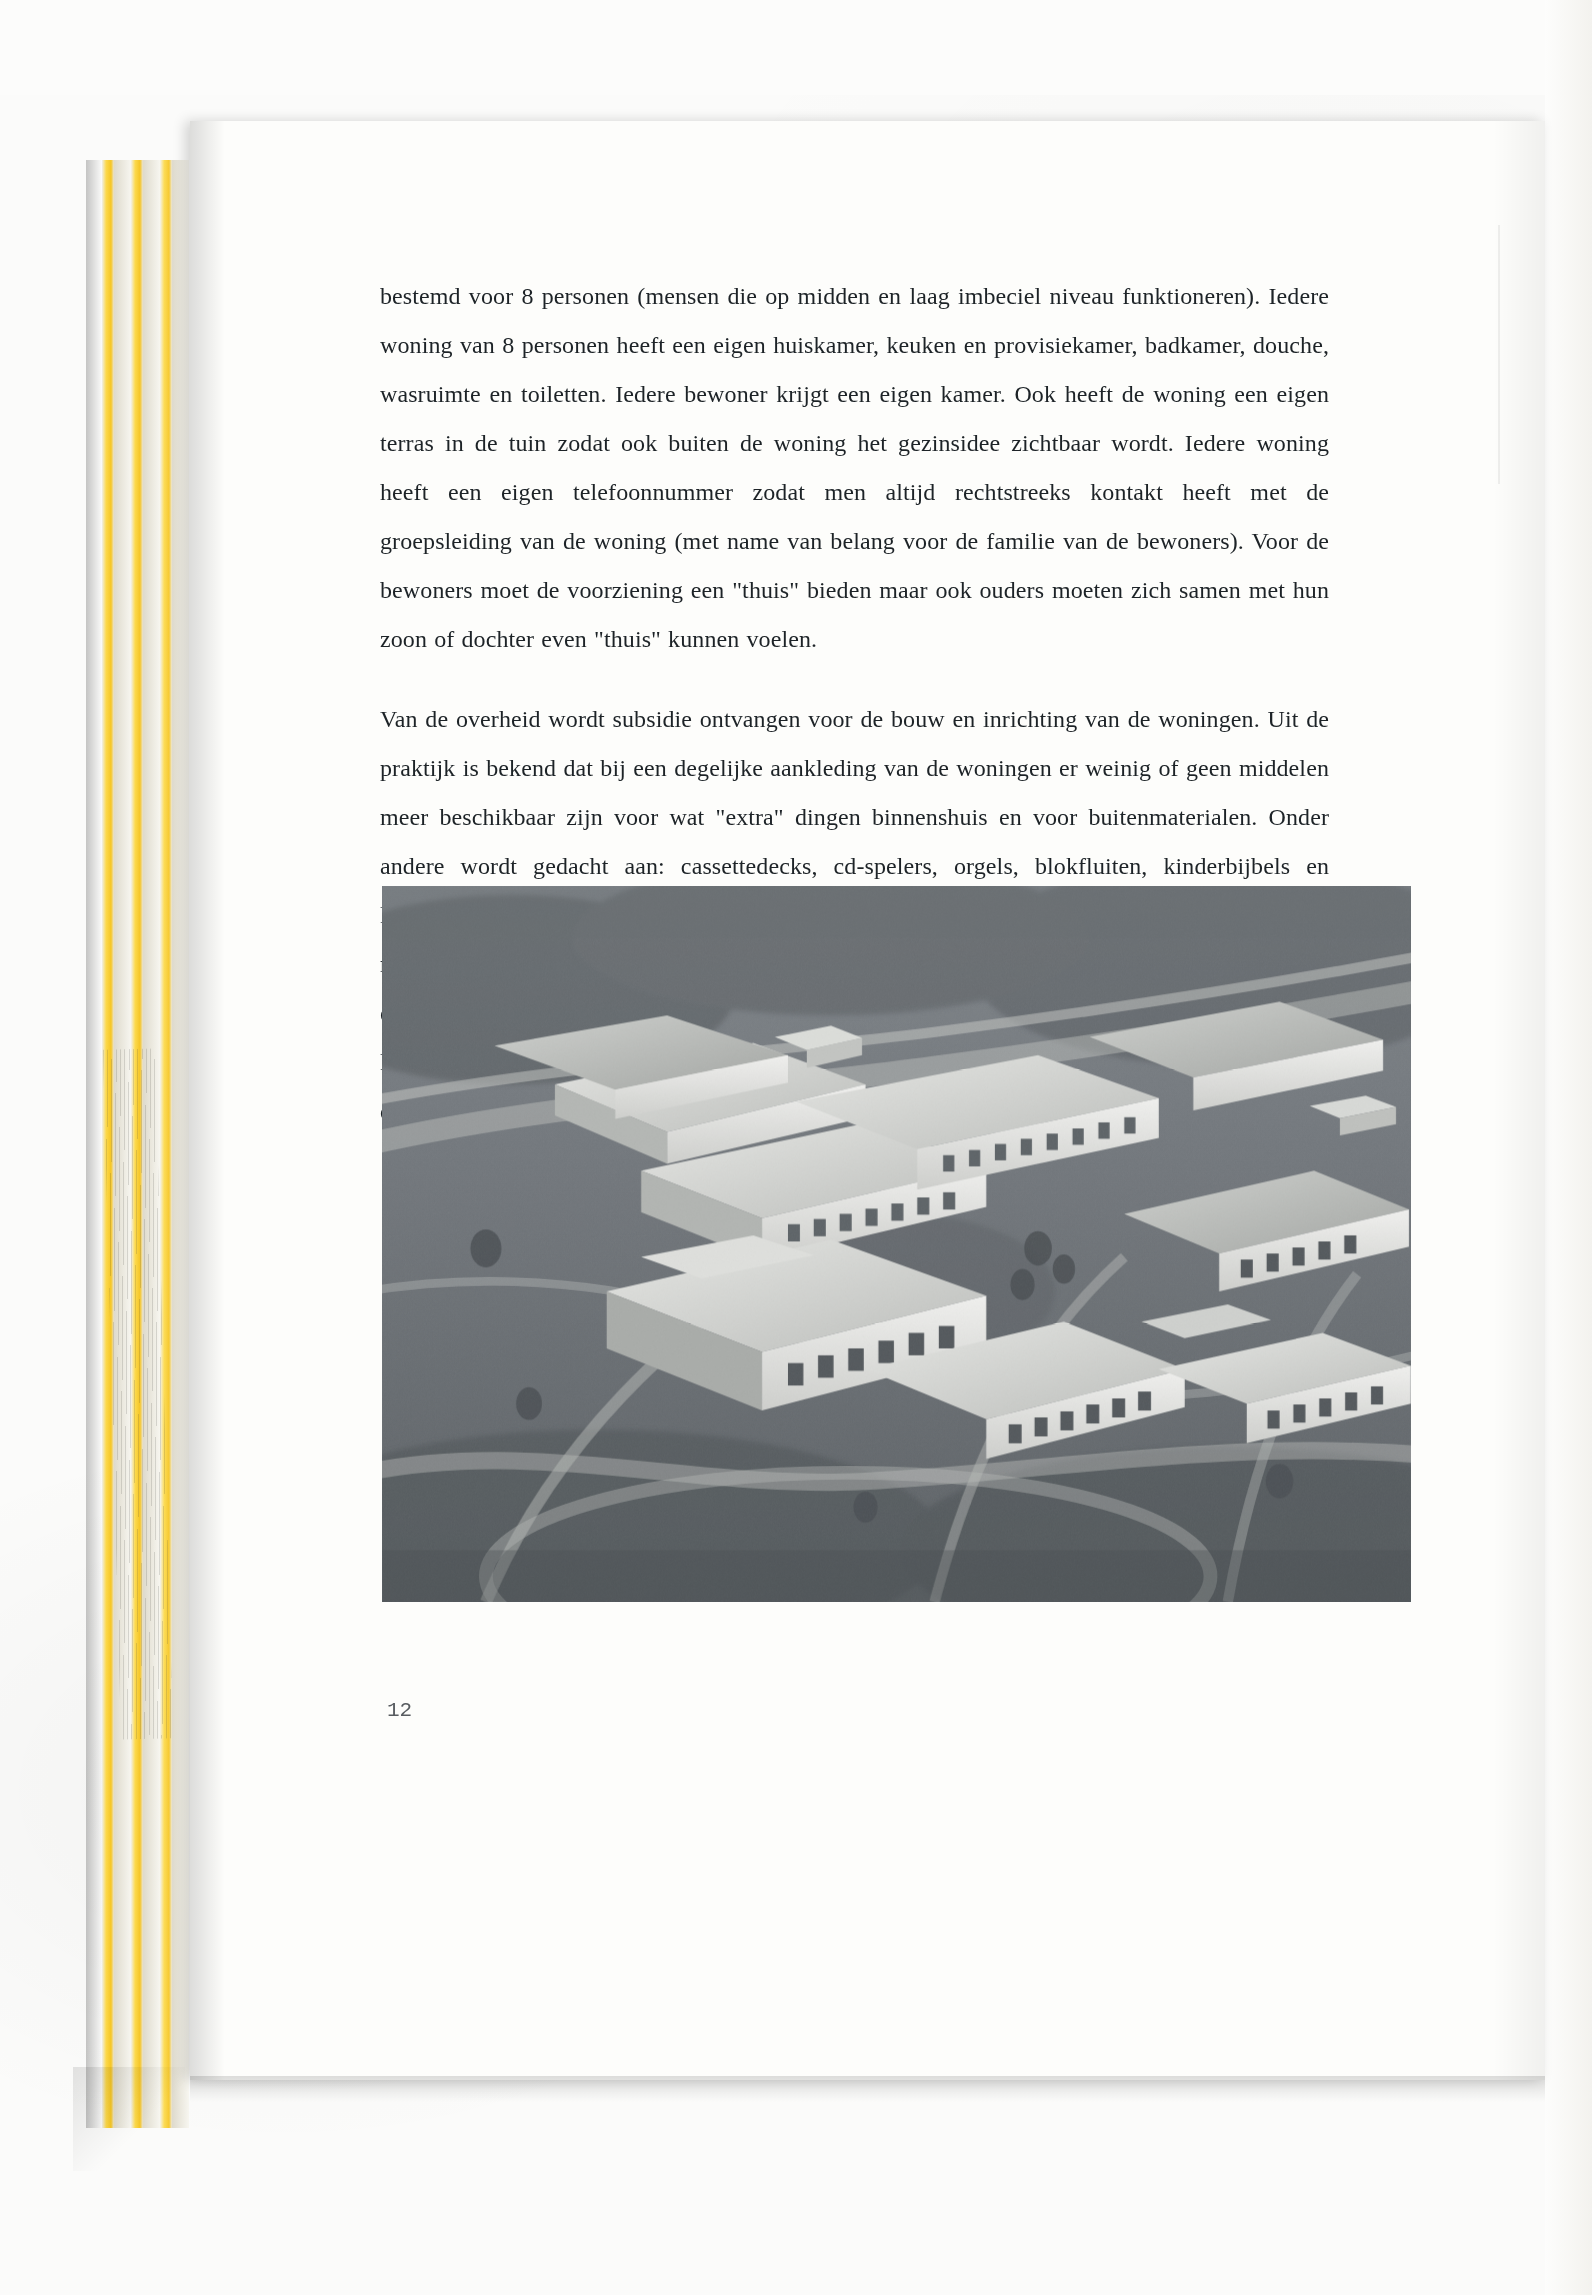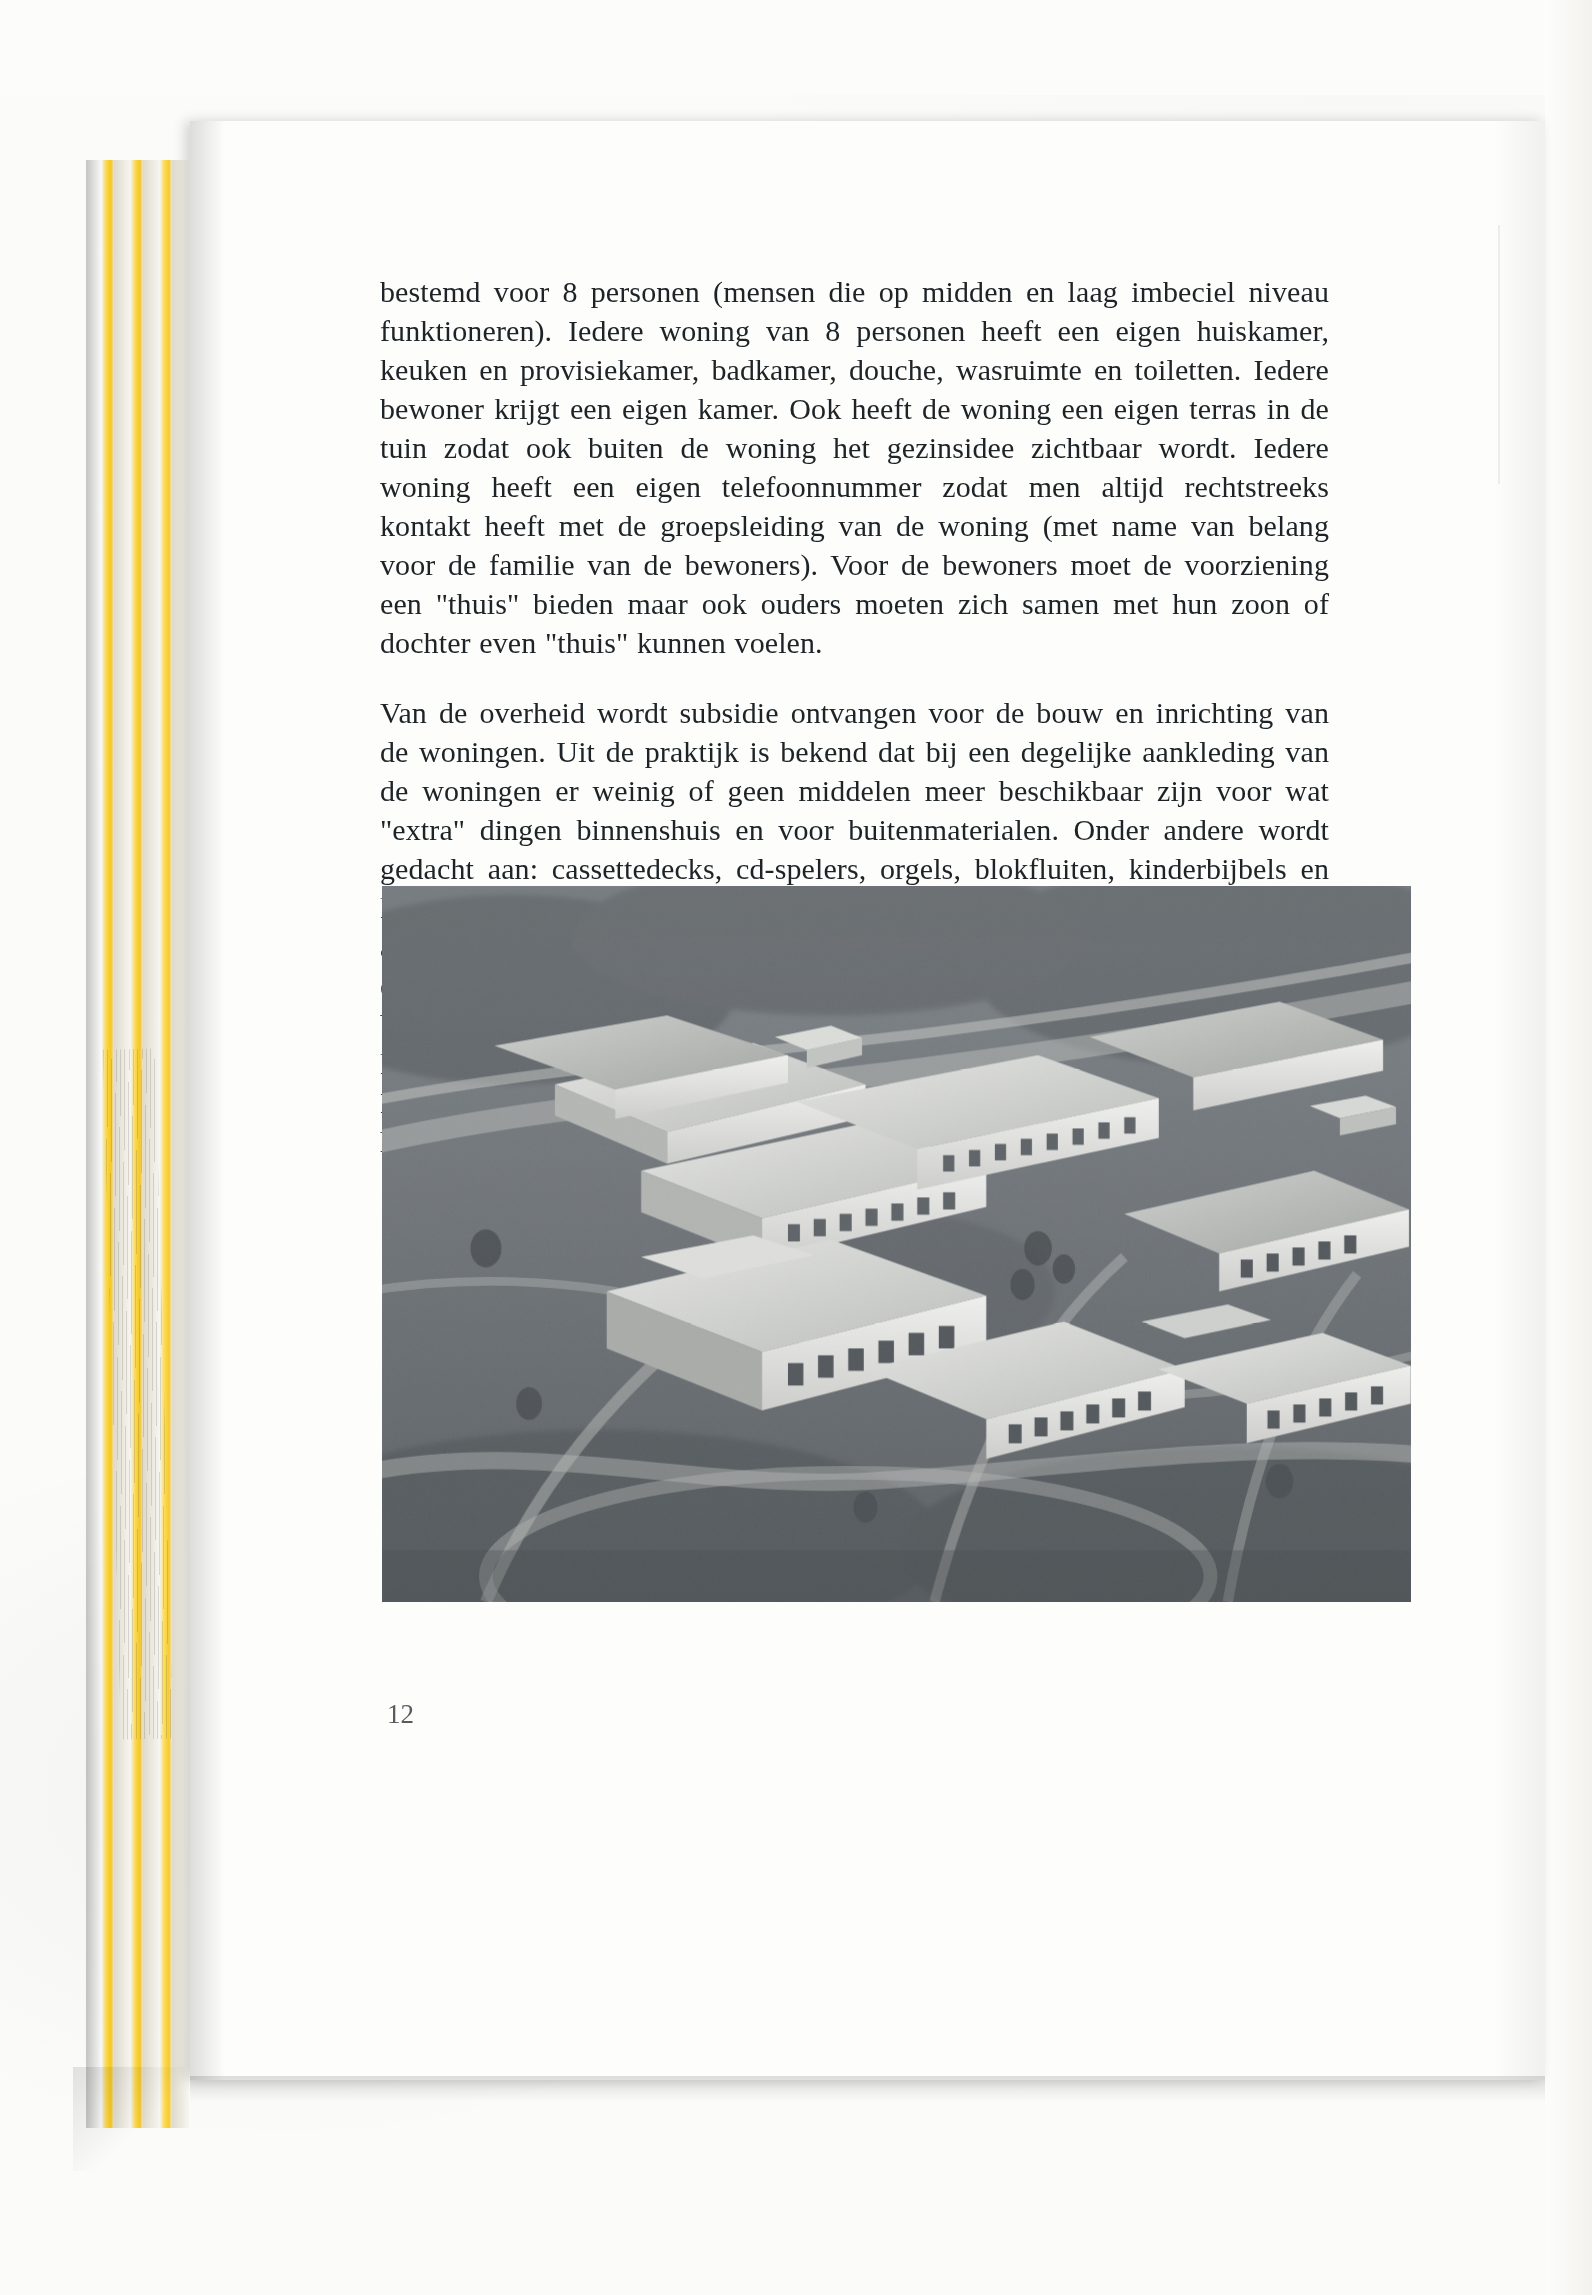--- a/index.html
+++ b/index.html
@@ -88,22 +88,22 @@
 
   
   .text-col {
     position: absolute;
     left: 190px;
     top: 151px;
     width: 949px;
   }
   .para {
     color: #1d2327;
-    font-size: 30px;
-    line-height: 39px;
+    font-size: 24px;
+    line-height: 49px;
     text-align: justify;
     letter-spacing: 0.1px;
     margin: 0 0 31px 0;
     word-spacing: 1px;
   }
 
   
   .photo-wrap {
     position: absolute;
     left: 192px;
@@ -113,23 +113,23 @@
     background: #6f7478;
     overflow: hidden;
   }
   .photo-wrap svg { display: block; }
 
   
   .folio {
     position: absolute;
     left: 197px;
     top: 1578px;
-    font-size: 27px;
+    font-size: 21px;
     color: #585c60;
-    font-family: Liberation Serif, serif;
+    font-family: Liberation Mono, monospace;
   }
 
   
   .speckle {
     position: absolute;
     left: 26px;
     top: 889px;
     width: 52px;
     height: 690px;
     background:

